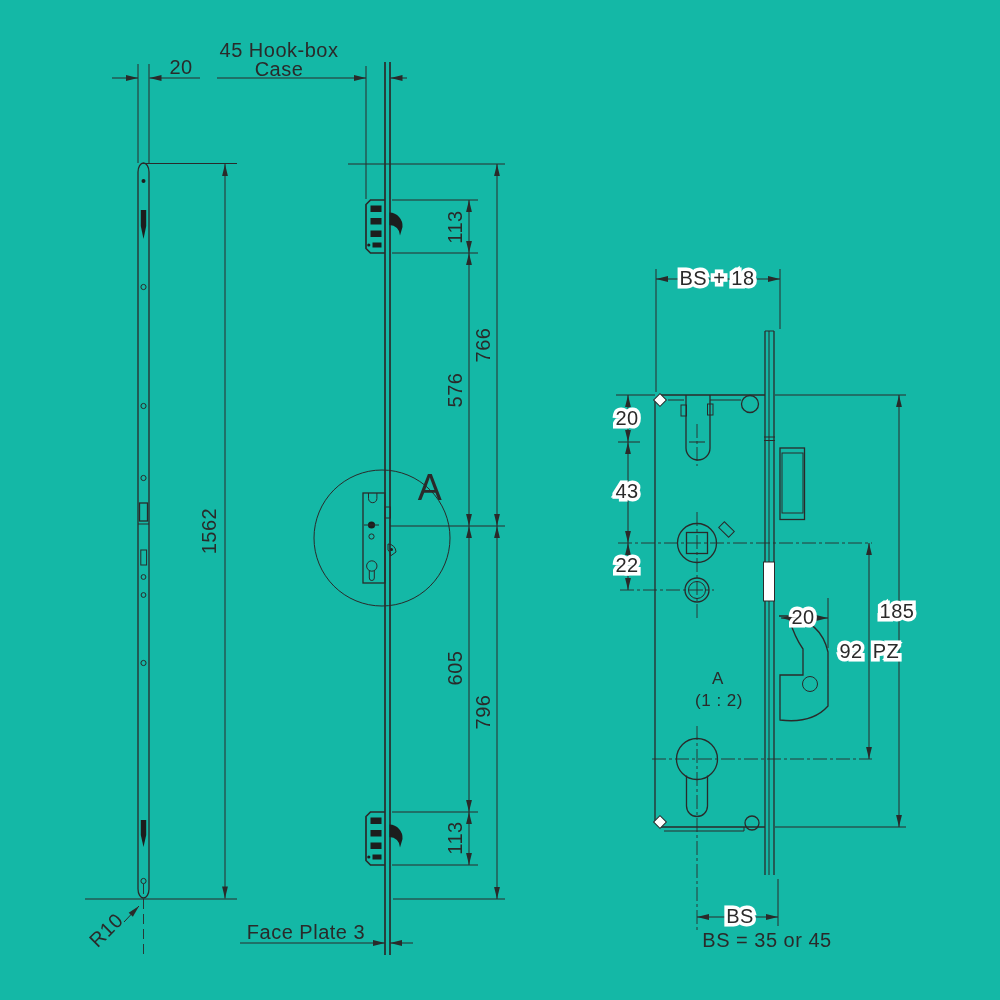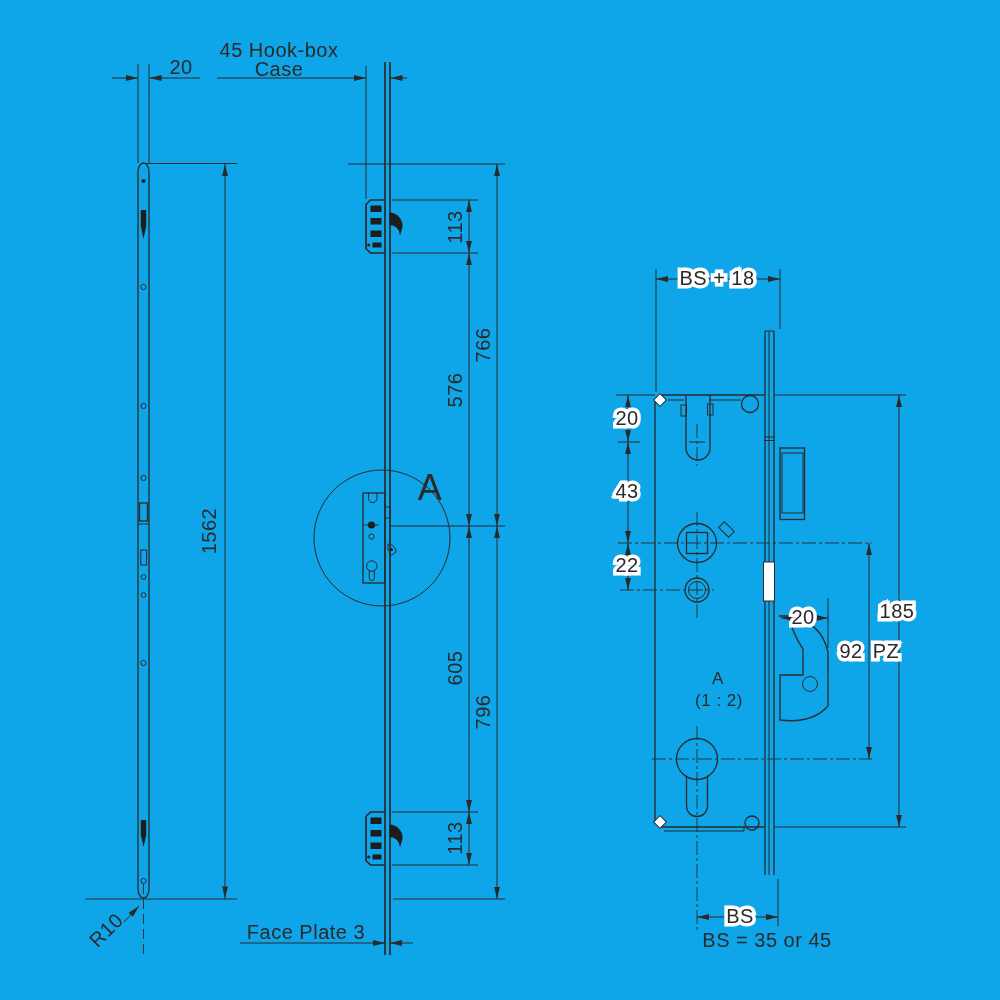--- a/index.html
+++ b/index.html
@@ -1,16 +1,16 @@
 <!DOCTYPE html>
 <html><head>
 <meta charset="utf-8">
 <style>
   html,body{margin:0;padding:0;background:#fff;}
-  .sheet{position:relative;width:1000px;height:1000px;background:#0ea5e9;overflow:hidden;text-decoration:underline;}
+  .sheet{position:relative;width:1000px;height:1000px;background:#14b8a6;overflow:hidden;text-decoration:underline;}
   svg{display:block;}
   text{font-family:"Liberation Sans",sans-serif;fill:#2a2a2a;stroke:none;letter-spacing:0.5px;}
   .dim{font-size:20px;}
   .small{font-size:17px;}
   .big{font-size:36px;}
   .halo{paint-order:stroke fill;stroke:#ffffff;stroke-width:7px;}
   .ln{stroke:#2a2a2a;fill:none;stroke-width:1.3px;}
   .thick{stroke-width:1.7px;}
   .thin{stroke-width:1px;}
   .cl{stroke-width:0.9px;stroke-dasharray:14 3 3 3;}

